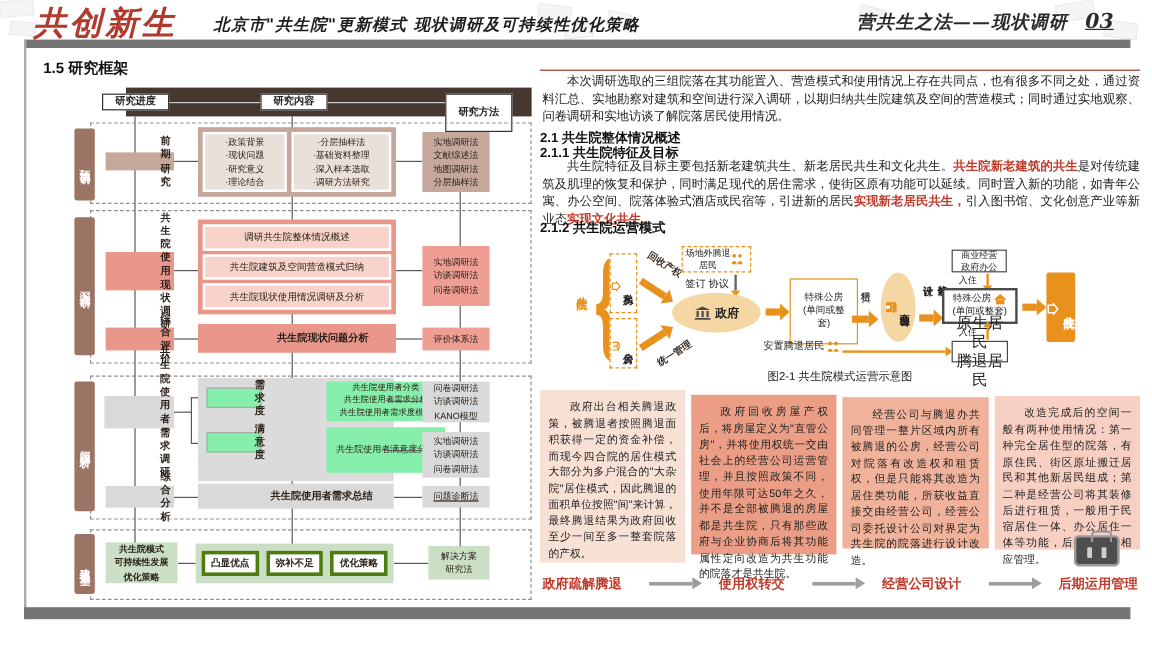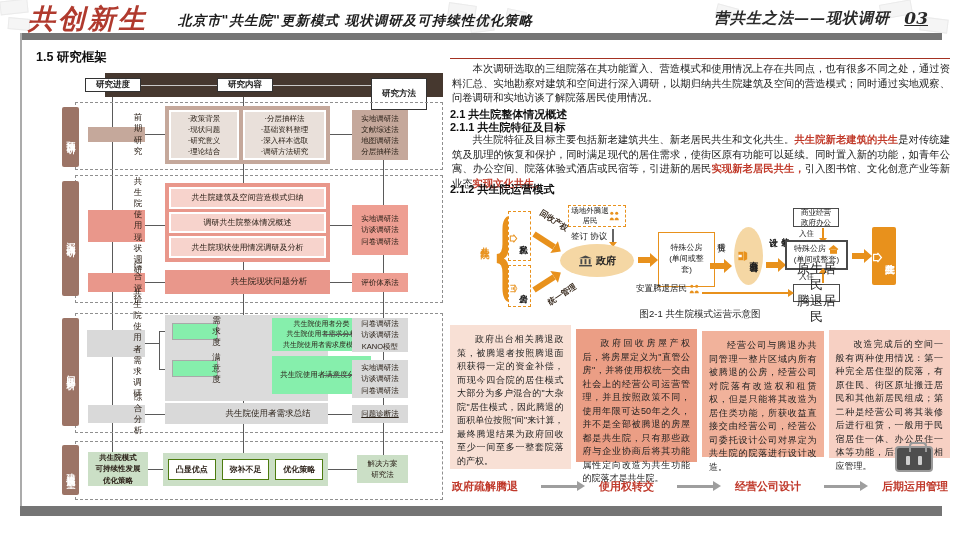--- a/index.html
+++ b/index.html
@@ -30,25 +30,25 @@
   .tan{background:#c5a89b;}
   .tan-in{background:#e9e0da;border:2px solid #fff;}
   .salmon{background:#e9978b;}
   .salmon-in{background:#f7d3cc;border:2px solid #fff;}
   .salmon-lt{background:#ee9e92;}
   .gray{background:#d9d9d9;}
   .gray-out{background:#dbdbdb;}
   .whitebox{background:#86efac;margin-left:48px;}
   .tagbox{background:#86efac;border:1.5px solid #a9a9a9;}
   .green{background:#cbdfc6;}
-  .green-in{background:#fff;border:1px solid #4d7c0f;}
+  .green-in{background:#fff;border:3px solid #4d7c0f;}
   .f75{font-size:7.5px;line-height:1.5;}
   .f7{font-size:7px;line-height:1.45;}
   .f8{font-size:8px;}
-  .f85b{font-size:8.5px;font-weight:normal;line-height:1.3;padding-left:43px;}
+  .f85b{font-size:8.5px;font-weight:bold;line-height:1.3;padding-left:43px;}
   
   .secbar{background:#a43122;color:#fff;font-size:10.5px;font-weight:bold;display:flex;align-items:center;padding-left:7px;}
   .secline{background:#a43122;}
   .para{font-size:10.3px;line-height:14.6px;color:#212121;text-align:justify;text-indent:2em;}
   .hhead{font-size:11px;font-weight:bold;color:#111;}
   .red{color:#c13a2a;font-weight:bold;}
   
   .dg{font-size:8.5px;color:#222;}
   .odash{border:1.5px dashed #e8911c;background:#fff;}
   .vtext{writing-mode:vertical-rl;text-orientation:upright;}
@@ -135,22 +135,22 @@
 地图调研法
 分层抽样法</div>
 
     <div class="abs dashedrow" style="left:15px;top:102px;width:368px;height:128px;"></div>
     <div class="abs stage" style="left:2px;top:108px;width:17px;height:115px;">深入调研</div>
     <div class="abs hl" style="left:85px;top:152px;width:20px;height:1.3px;"></div>
     <div class="abs hl" style="left:270px;top:152px;width:22px;height:1.3px;"></div>
     <div class="abs cell salmon f85b pre" style="left:28px;top:137px;width:57px;height:32px;">共生院使用
 现状调研</div>
     <div class="abs salmon" style="left:105px;top:110px;width:165px;height:79px;padding:4px;display:flex;flex-direction:column;gap:3px;">
+      <div class="cell salmon-in f8" style="flex:1;">调研共生院整体情况概述</div>
       <div class="cell salmon-in f8" style="flex:1;">共生院建筑及空间营造模式归纳</div>
-      <div class="cell salmon-in f8" style="flex:1;">调研共生院整体情况概述</div>
       <div class="cell salmon-in f8" style="flex:1;">共生院现状使用情况调研及分析</div>
     </div>
     <div class="abs cell salmon-lt f75 pre" style="left:292px;top:132px;width:56px;height:50px;">实地调研法
 访谈调研法
 问卷调研法</div>
     <div class="abs hl" style="left:85px;top:209px;width:20px;height:1.3px;"></div>
     <div class="abs hl" style="left:270px;top:209px;width:22px;height:1.3px;"></div>
     <div class="abs cell salmon f85b" style="left:28px;top:200px;width:57px;height:19px;">综合评价</div>
     <div class="abs cell salmon f85b" style="left:105px;top:197px;width:165px;height:24px;">共生院现状问题分析</div>
     <div class="abs cell salmon-lt f75" style="left:292px;top:200px;width:56px;height:19px;">评价体系法</div>

